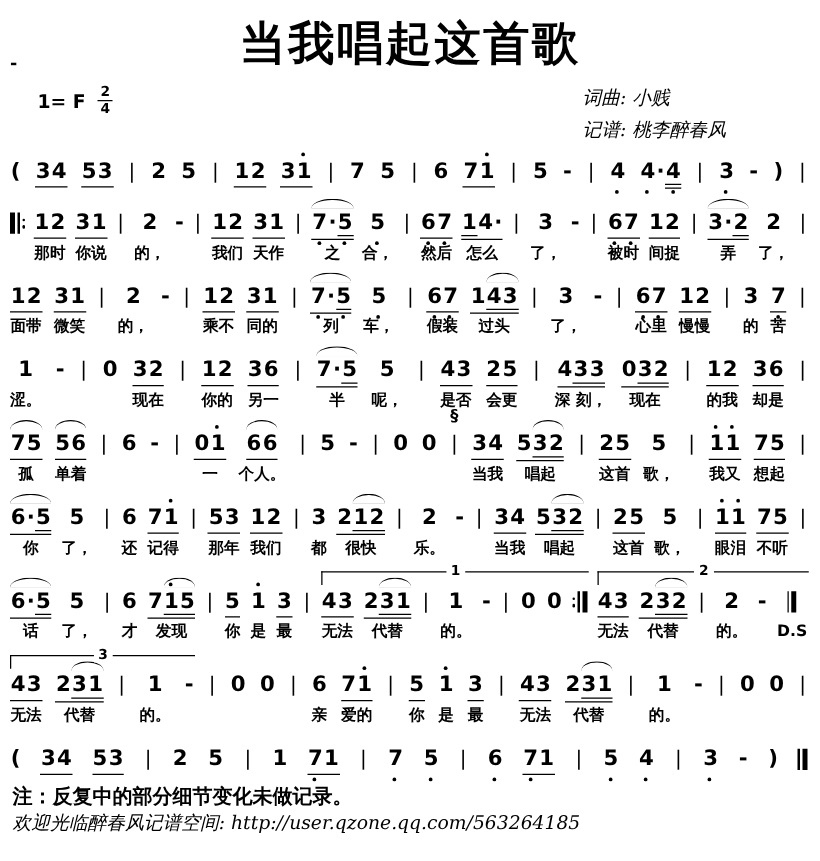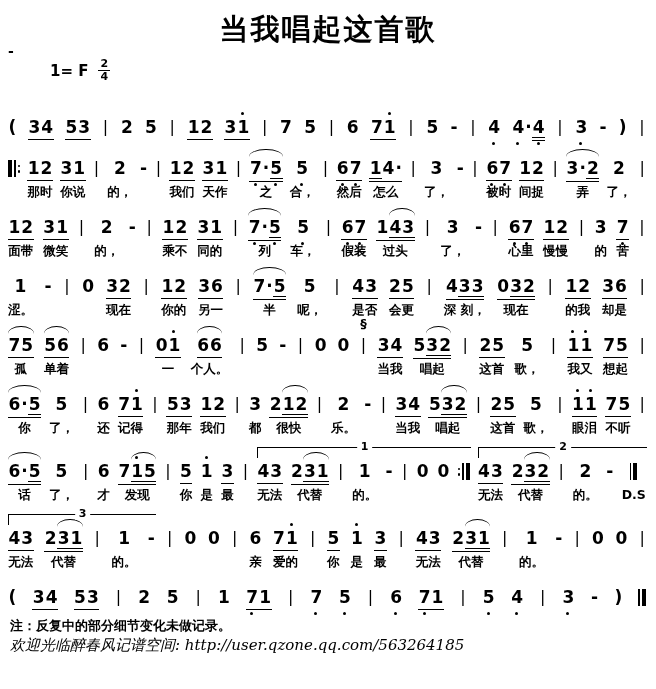--- a/index.html
+++ b/index.html
@@ -4,24 +4,24 @@
 <style>
   html,body{margin:0;padding:0;background:#fff;}
   body{width:656px;height:689px;overflow:hidden;color:#000;
        font-family:"DejaVu Sans","Liberation Sans",sans-serif;}
   .sheet{position:relative;width:656px;height:689px;background:#fff;}
 
   .margin-dash{position:absolute;left:8px;top:33px;font-weight:bold;font-size:14px;}
 
   .title{margin:10px 0 0 0;text-align:center;
          font-family:Liberation Mono, monospace;
-         font-weight:bold;font-size:29px;letter-spacing:2px;}
+         font-weight:bold;font-size:37px;letter-spacing:2px;}
 
   .meta{position:relative;height:52px;margin-top:2px;
-        font-family:"DejaVu Serif","Liberation Serif",serif;font-style:italic;font-size:15px;margin-left:20px;}
+        font-family:"DejaVu Serif","Liberation Serif",serif;font-style:italic;font-size:15px;}
   .keysig{position:absolute;left:30px;top:6px;font-style:normal;font-weight:bold;font-size:15px;
           font-family:"DejaVu Sans","Liberation Sans",sans-serif;display:flex;gap:10px;align-items:center;}
   .frac{display:inline-flex;flex-direction:column;align-items:center;font-size:11px;line-height:1.1;font-weight:bold;}
   .frac .num{border-bottom:1px solid #000;padding:0 2px;}
   .credit-performer{position:absolute;left:250px;top:4px;}
   .credit-right{position:absolute;left:466px;top:4px;line-height:1.7;}
 
   .score{padding:2px 10px 0 8px;}
   .line{position:relative;display:flex;justify-content:space-between;align-items:flex-start;
         margin-bottom:7px;padding-top:11px;}
@@ -47,39 +47,49 @@
   .fbar .bdots{display:flex;flex-direction:column;justify-content:center;gap:3px;}
   .fbar .bdots i{width:2.5px;height:2.5px;border-radius:50%;background:#000;}
 
   .segno{position:absolute;left:50%;top:-4px;transform:translate(-50%,-100%);
          font-size:13px;font-weight:bold;}
 
   .volta{position:absolute;top:5px;height:10px;border-top:1.5px solid #000;border-left:1.5px solid #000;}
   .volta b{position:absolute;top:-8px;left:50%;transform:translateX(-50%);
            background:#fff;padding:0 4px;font-size:11px;font-weight:bold;}
 
-  .footnote{margin:4px 0 0 10px;font-size:13px;font-weight:bold;}
+  .footnote{margin:4px 0 0 10px;font-size:16px;font-weight:bold;}
   .footer{margin:1px 0 0 10px;font-size:15px;
           font-family:"DejaVu Serif","Liberation Serif",serif;font-style:italic;}
 </style>
 </head>
 <body>
 
 <div class="sheet">
   <div class="margin-dash">-</div>
   <h1 class="title">当我唱起这首歌</h1>
 
   <div class="meta">
     <div class="keysig">
       <span>1= F</span>
       <span class="frac">
         <span class="num">2</span>
         <span>4</span>
       </span>
     </div>
+    <div class="credit-right">
+      <div>
+        <span>词曲:</span>
+        <span>小贱</span>
+      </div>
+      <div>
+        <span>记谱:</span>
+        <span>桃李醉春风</span>
+      </div>
+    </div>
   </div>
 
   <div class="score" id="score">
       <div class="line">
         <div class="cell">
           <div class="t-mus">
             <span class="mus"><span class="note">(</span></span>
           </div>
         </div>
         <div class="cell">

